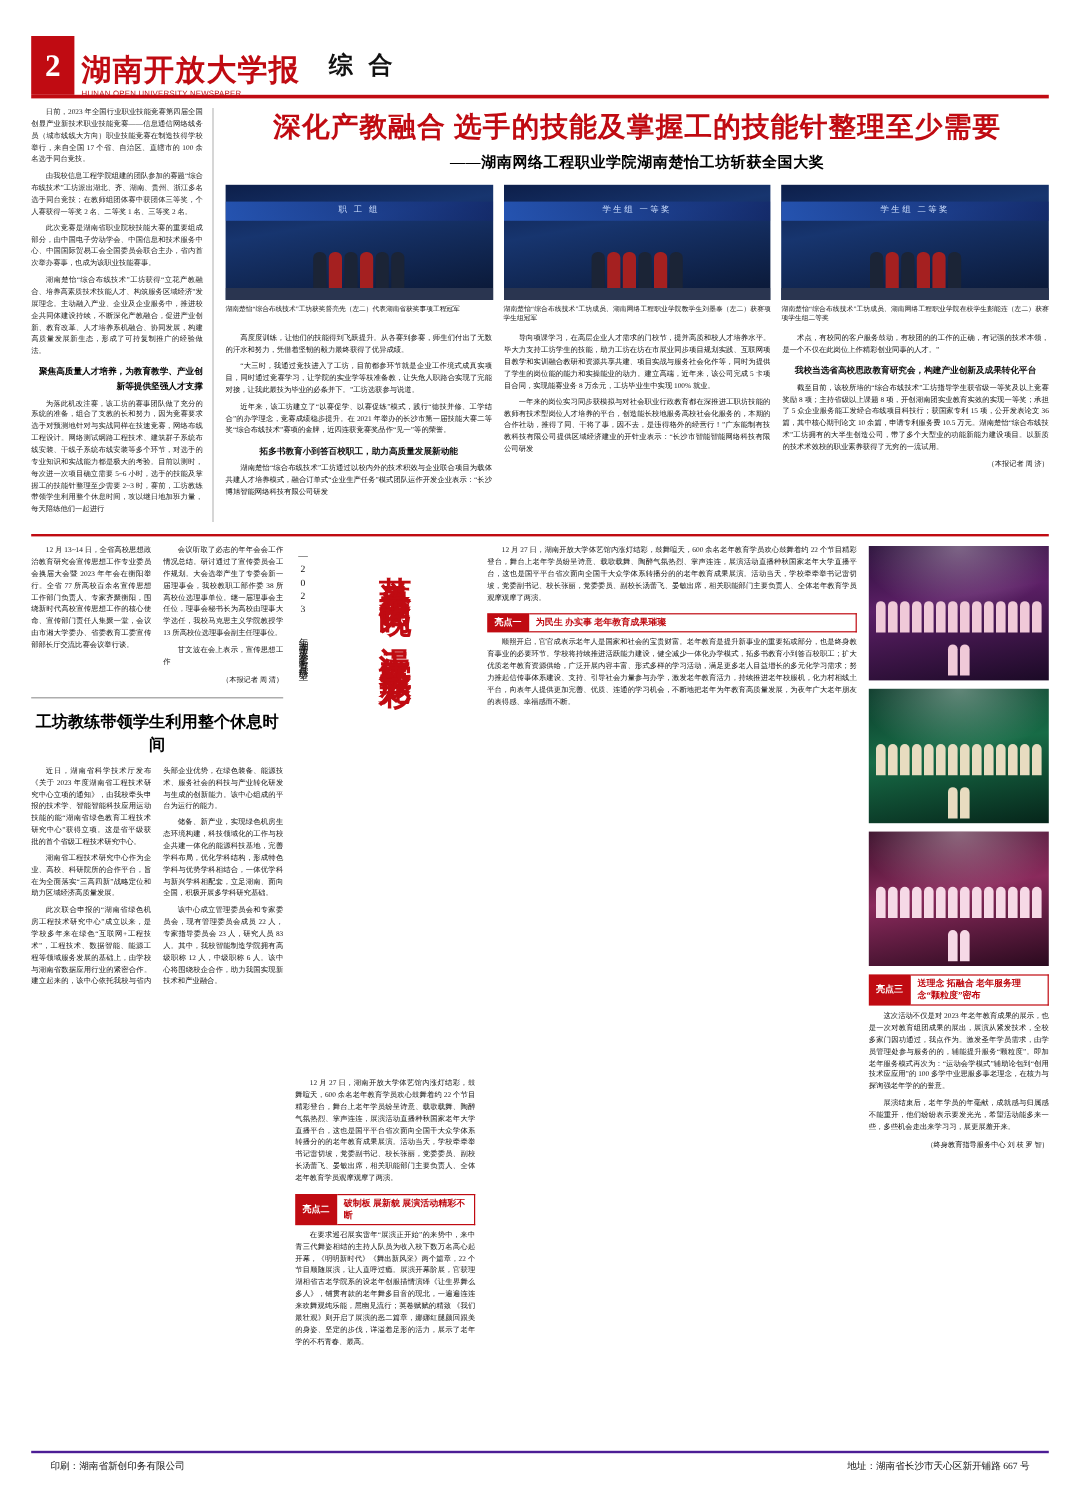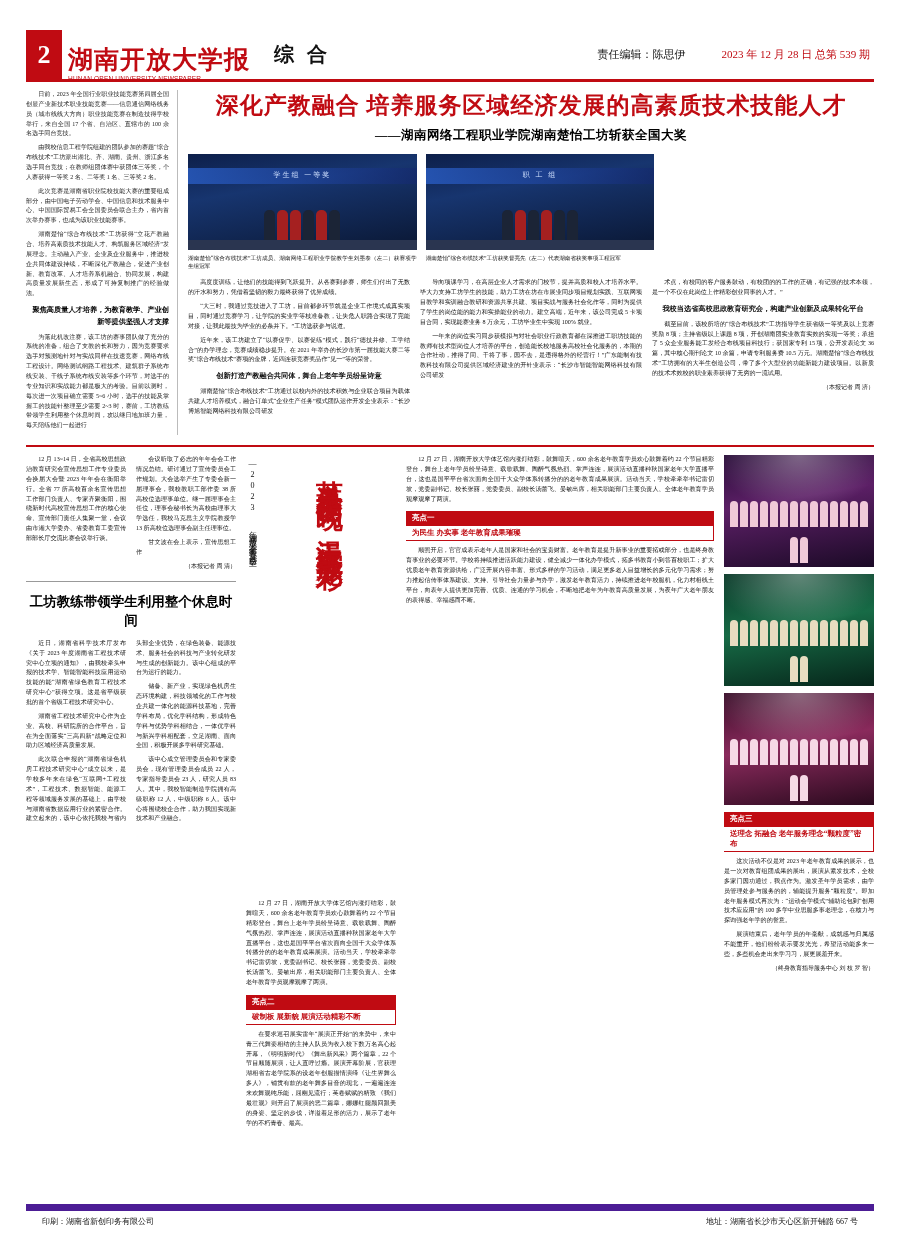--- a/index.html
+++ b/index.html
@@ -224,21 +224,21 @@
     letter-spacing: 2px;
     height: 150px;
   }
   .vwrap { display:flex; justify-content:center; gap:4px; margin-top:4px;}
   .col-b-body {
     font-size: 6.1px; line-height:1.62; text-align:justify; margin-top: 10px;
   }
   .col-b-body p { margin:0 0 4px 0; text-indent:2em; }
 
   .tag {
-    display:flex; align-items:stretch; margin: 7px 0 5px 0; flex-direction: column;
+    display:flex; align-items:stretch; margin: 7px 0 5px 0;
   }
   .tag .t-l {
     background:#c00b12; color:#fff; font-size:7.5px; font-weight:bold;
     padding: 2px 6px; display:flex; align-items:center;
   }
   .tag .t-r {
     flex:1; border:1px solid #c00b12; border-left:none;
     color:#c00b12; font-size:7.5px; font-weight:bold;
     padding: 2px 6px; display:flex; align-items:center;
   }
@@ -262,100 +262,112 @@
   .photo-tall.green .choir i { background:#e8dcc0; }
   .photo-tall.pink .choir i { background:#f6d9e6; }
   .photo-tall .beam {
     position:absolute; top:0; left:50%; width:120%; height:55%;
     transform:translateX(-50%);
     background: radial-gradient(ellipse at 50% 0%, rgba(255,255,255,.35), rgba(255,255,255,0) 65%);
   }
 
   .footer {
     position:absolute; left:0; right:0; bottom:0;
-    border-top: 7px solid #4c1d95;
+    border-top: 2px solid #4c1d95;
     display:flex; justify-content:space-between;
     font-size: 8px; padding: 5px 16px 0 16px;
     color:#111;
   }
 </style>
 </head>
 <body>
 
 <div class="page">
 
   <div class="masthead">
     <div class="page-no">2</div>
     <div class="nameplate">
       <div class="cn">湖南开放大学报</div>
       <div class="en">HUNAN OPEN UNIVERSITY NEWSPAPER</div>
     </div>
     <div class="section-name">综 合</div>
-    <div class="masthead-right">
-      <div class="editor">责任编辑：陈思伊</div>
-      <div class="issue">2023 年 12 月 28 日    总第 539 期</div>
-    </div>
   </div>
 
   <div class="top-block">
 
     <div class="top-left-col">
       <p>日前，2023 年全国行业职业技能竞赛第四届全国创显产业新技术职业技能竞赛——信息通信网络线务员（城市线线大方向）职业技能竞赛在制造技得学校举行，来自全国 17 个省、自治区、直辖市的 100 余名选手同台竞技。</p>
       <p>由我校信息工程学院组建的团队参加的赛题“综合布线技术”工坊派出湖北、齐、湖南、贵州、浙江多名选手同台竞技；在教师组团体赛中获团体三等奖，个人赛获得一等奖 2 名、二等奖 1 名、三等奖 2 名。</p>
       <p>此次竞赛是湖南省职业院校技能大赛的重要组成部分，由中国电子劳动学会、中国信息和技术服务中心、中国国际贸易工会全国委员会联合主办，省内首次举办赛事，也成为该职业技能赛事。</p>
       <p>湖南楚怡“综合布线技术”工坊获得“立花产教融合、培养高素质技术技能人才、构筑服务区域经济”发展理念。主动融入产业、企业及企业服务中，推进校企共同体建设持续，不断深化产教融合，促进产业创新、教育改革、人才培养系机融合、协同发展，构建高质量发展新生态，形成了可持复制推广的经验做法。</p>
       <div class="subhead">聚焦高质量人才培养，为教育教学、产业创新等提供坚强人才支撑</div>
       <p>为落此机改注赛，该工坊的赛事团队做了充分的系统的准备，组合了支教的长和努力，因为竞赛要求选手对预测地针对与实战同样在技速竞赛，网络布线工程设计。网络测试纲路工程技术、建筑群子系统布线安装、干线子系统布线安装等多个环节，对选手的专业知识和实战能力都是极大的考验。目前以测时，每次进一次项目确立需要 5~6 小时，选手的技能及掌握工的技能针整理至少需要 2~3 时，赛前，工坊教练带领学生利用整个休息时间，攻以继日地加班力量，每天陪练他们一起进行</p>
     </div>
 
     <div class="top-right">
-      <div class="headline">深化产教融合 培养服务区域经济发展的高素质技术技能人才</div>
+      <div class="headline">深化产教融合 选手的技能及掌握工的技能针整理至少需要</div>
       <div class="subheadline">——湖南网络工程职业学院湖南楚怡工坊斩获全国大奖</div>
 
       <div class="photo-row">
+        <div class="photo-cell">
+          <div class="photo">
+            <div class="stagebar"></div>
+            <div class="txt">职 工 组</div>
+            <div class="people">
+                <i></i>
+                <i class="red"></i>
+                <i></i>
+                <i class="red"></i>
+                <i></i>
+                <i></i>
+              </div>
+            <div class="floor"></div>
+          </div>
+          <div class="caption">湖南楚怡“综合布线技术”工坊获奖督亮先（左二）代表湖南省获奖事项工程冠军</div>
+        </div>
         <div class="photo-cell">
           <div class="photo">
             <div class="stagebar"></div>
             <div class="txt">学生组 一等奖</div>
             <div class="people">
                 <i></i>
                 <i class="red"></i>
                 <i class="red"></i>
                 <i></i>
                 <i class="red"></i>
                 <i></i>
               </div>
             <div class="floor"></div>
           </div>
           <div class="caption">湖南楚怡“综合布线技术”工坊成员、湖南网络工程职业学院教学生刘墨泰（左二）获赛项学生组冠军</div>
         </div>
         <div class="photo-cell">
           <div class="photo">
             <div class="stagebar"></div>
-            <div class="txt">职 工 组</div>
+            <div class="txt">学生组 二等奖</div>
             <div class="people">
                 <i></i>
                 <i class="red"></i>
                 <i></i>
                 <i class="red"></i>
-                <i></i>
+                <i class="red"></i>
                 <i></i>
               </div>
             <div class="floor"></div>
           </div>
-          <div class="caption">湖南楚怡“综合布线技术”工坊获奖督亮先（左二）代表湖南省获奖事项工程冠军</div>
+          <div class="caption">湖南楚怡“综合布线技术”工坊成员、湖南网络工程职业学院在校学生彭能连（左二）获赛项学生组二等奖</div>
         </div>
       </div>
 
       <div class="top-body">
         <div class="col">
           <p>高度度训练，让他们的技能得到飞跃提升。从各赛到参赛，师生们付出了无数的汗水和努力，凭借着坚韧的毅力最终获得了优异成绩。</p>
           <p>“大三时，我通过竞技进入了工坊，目前都参环节就是企业工作境式成真实项目，同时通过竞赛学习，让学院的实业学等枝准备教，让失危人职路合实现了完能对接，让我此最技为毕业的必条并下。”工坊选获参与说道。</p>
           <p>近年来，该工坊建立了“以赛促学、以赛促练”模式，践行“德技并修、工学结合”的办学理念，竞赛成绩稳步提升。在 2021 年举办的长沙市第一届技能大赛二等奖“综合布线技术”赛项的金牌，近四连获竞赛奖品作“见一”等的荣誉。</p>
-          <div class="subhead">创新打造产教融合共同体，舞台上老年学员纷呈诗意</div>
+          <div class="subhead">拓多书教育小到答百校职工，助力高质量发展新动能</div>
           <p>湖南楚怡“综合布线技术”工坊通过以校内外的技术积效与企业联合项目为载体共建人才培养模式，融合订单式“企业生产任务”模式团队运作开发企业表示：“长沙博旭智能网络科技有限公司研发</p>
         </div>
         <div class="col">
           <p>导向项课学习，在高层企业人才需求的门校节，提并高质和校人才培养水平。毕大力支持工坊学生的技能，助力工坊在坊在市展业同步项目规划实践、互联网项目教学和实训融合教研和资源共享共建、项目实战与服务社会化作等，同时为提供了学生的岗位能的能力和实操能业的动力。建立高端，近年来，该公司完成 5 卡项目合同，实现能赛业务 8 万余元，工坊毕业生中实现 100% 就业。</p>
           <p>一年来的岗位实习同步获模拟与对社会职业行政教育都在深推进工职坊技能的教师有技术型岗位人才培养的平台，创造能长校地服务高校社会化服务的，本期的合作社动，推得了同、干将了事，因不去，是违得格外的经营行！”广东能制有技教科技有限公司提供区域经济建业的开针业表示：“长沙市智能智能网络科技有限公司研发</p>
         </div>
         <div class="col">
           <p>术点，有校同的客户服务鼓动，有校团的的工作的正确，有记强的技术本领，是一个不仅在此岗位上作精彩创业同事的人才。”</p>
           <div class="subhead">我校当选省高校思政教育研究会，构建产业创新及成果转化平台</div>
           <p>截至目前，该校所培的“综合布线技术”工坊指导学生获省级一等奖及以上竞赛奖励 8 项；主持省级以上课题 8 项，开创湖南团实业教育实效的实现一等奖；承担了 5 众企业服务能工发经合布线项目科技行；获国家专利 15 项，公开发表论文 36 篇，其中核心期刊论文 10 余篇，申请专利服务费 10.5 万元。湖南楚怡“综合布线技术”工坊拥有的大半生创造公司，带了多个大型业的功能新能力建设项目。以新质的技术术效校的职业素养获得了无穷的一流试用。</p>

